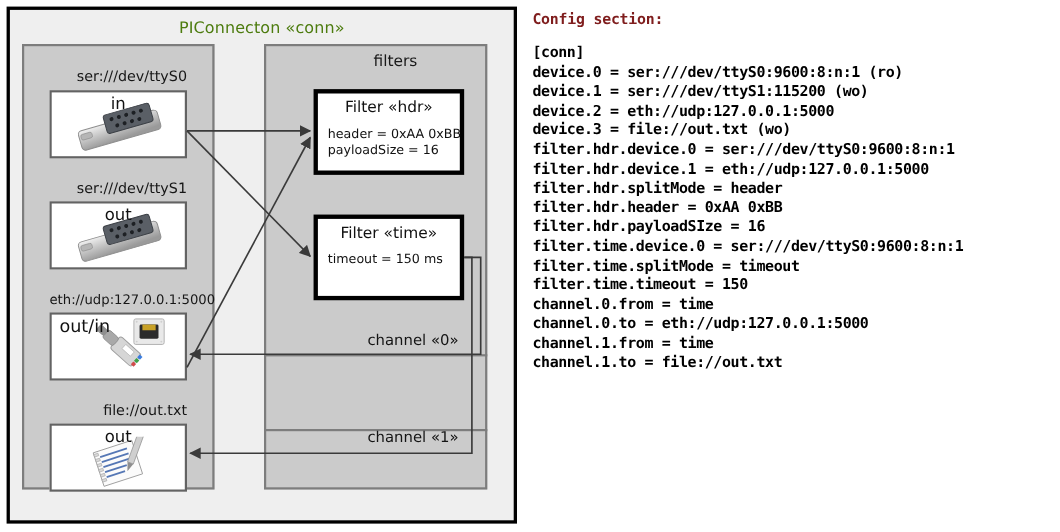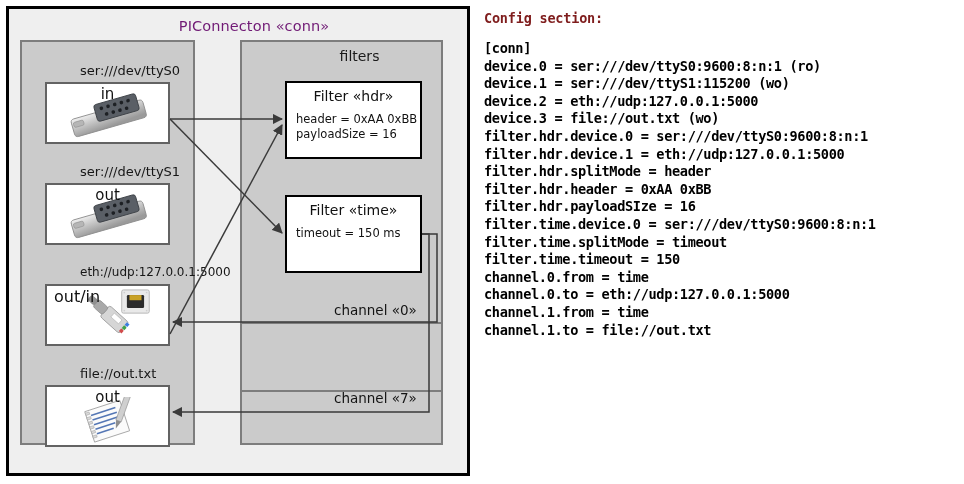--- a/index.html
+++ b/index.html
@@ -9,52 +9,52 @@
     -webkit-font-smoothing:antialiased;
   }
   #root{position:relative;width:964px;height:484px;}
 
   
   #diagram{
     position:absolute;left:6px;top:6px;width:464px;height:470px;
     border:3px solid #000000;background:#efefef;box-sizing:border-box;
   }
   .diagram-title{
-    position:absolute;left:16px;top:9px;width:100%;text-align:center;
-    font-size:14.5px;color:#701a75;letter-spacing:.1px;
+    position:absolute;left:0;top:9px;width:100%;text-align:center;
+    font-size:14.5px;color:#4d7c0f;letter-spacing:.1px;
   }
 
   .group{
     position:absolute;background:#cbcbcb;
     border:2px solid #7d7d7d;box-sizing:border-box;
   }
   .group-title{
     position:absolute;left:0;top:6px;width:100%;text-align:center;
     font-size:14px;color:#1a1a1a;padding-left:18px;
   }
 
   .dev{position:absolute;}
   .dev-caption{
-    position:absolute;left:0;top:0;width:100%;text-align:left;
-    font-size:13px;color:#161616;white-space:nowrap;margin-left:35px;
+    position:absolute;left:0;top:0;width:100%;text-align:right;
+    font-size:13px;color:#161616;white-space:nowrap;
   }
   .dev-box{
     position:absolute;left:0;top:19px;width:100%;height:62px;
     background:#ffffff;border:2px solid #636363;box-sizing:border-box;
     overflow:hidden;
   }
   .dev-label{
     position:absolute;left:0;top:1px;width:100%;text-align:center;
     font-size:15px;color:#111;z-index:3;
   }
   .dev-label.left{text-align:center;left:7px;width:auto;font-size:16px;}
 
   
   .filter{
-    position:absolute;background:#ffffff;border:2px solid #000000;
+    position:absolute;background:#ffffff;border:4px solid #000000;
     box-sizing:border-box;
   }
   .filter-title{
     position:absolute;left:0;top:5px;width:100%;text-align:center;
     font-size:14px;color:#111;
   }
   .filter-props{
     position:absolute;left:9px;top:29px;font-size:11.5px;color:#111;
     line-height:15px;
   }
@@ -223,21 +223,21 @@
       <div class="filter-props" style="white-space:pre;">header = 0xAA 0xBB
 payloadSize = 16</div>
     </div>
 
     <div class="filter" style="left:276px;top:186px;width:137px;height:78px;">
       <div class="filter-title">Filter «time»</div>
       <div class="filter-props" style="white-space:pre;">timeout = 150 ms</div>
     </div>
 
     <div class="chan-label" style="left:325px;top:293px;">channel «0»</div>
-    <div class="chan-label" style="left:325px;top:381px;">channel «7»</div>
+    <div class="chan-label" style="left:325px;top:381px;">channel «1»</div>
 
     <svg id="wires" viewBox="0 0 464 470">
       <defs>
         <marker id="ah" viewBox="0 0 10 10" refX="9" refY="5" markerWidth="7" markerHeight="7" orient="auto-start-reverse">
           <path d="M 0 0 L 10 5 L 0 10 z" fill="#3a3a3a"></path>
         </marker>
       </defs>
       <g stroke="#3a3a3a" stroke-width="1.5" fill="none" marker-end="url(#ah)">
 
         <path d="M 161 110 L 273 110"></path>

